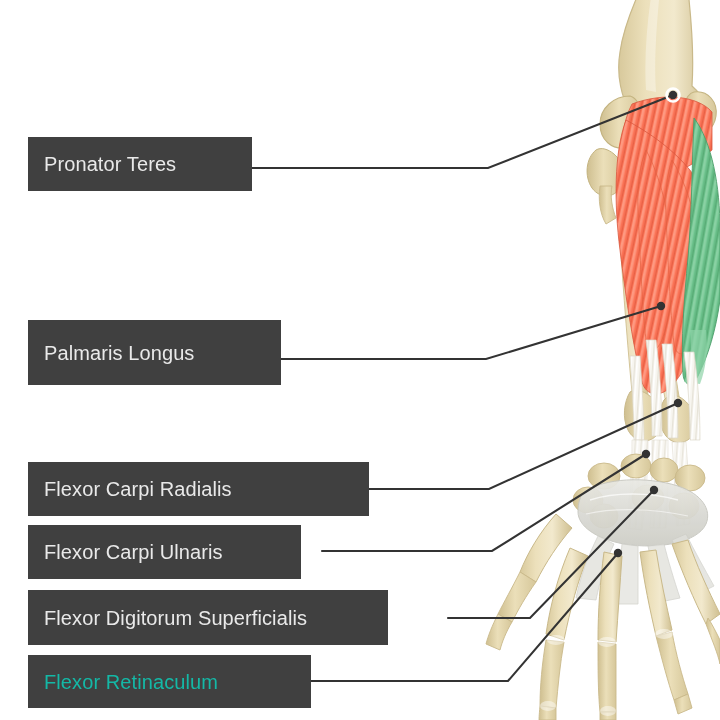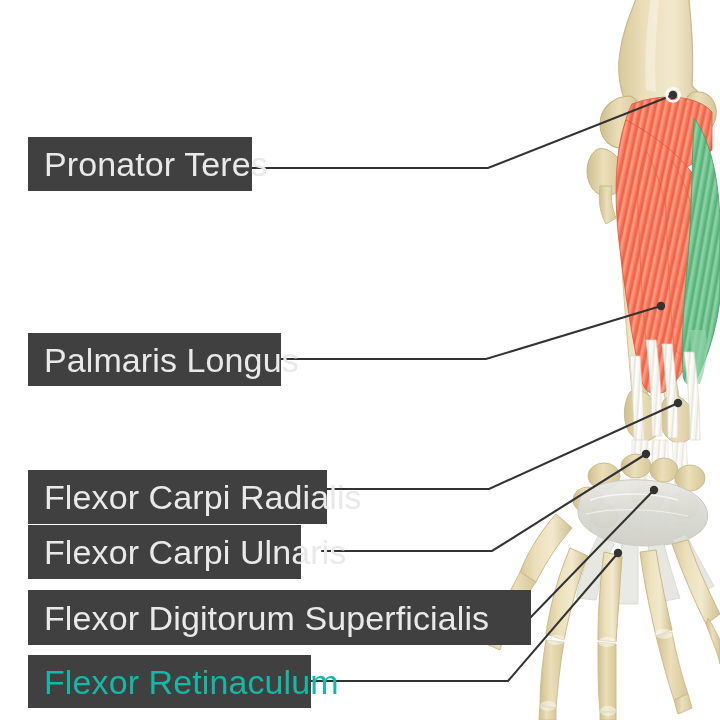--- a/index.html
+++ b/index.html
@@ -19,21 +19,21 @@
     color:#e8e8e8;
     display:flex;
     align-items:center;
     box-sizing:border-box;
     padding:0 16px;
     letter-spacing:.1px;
     white-space:nowrap;
     font-weight:400;
   }
   .label-text{
-    font-size:34px;
+    font-size:20px;
     line-height:1;
     color:#e9e9e9;
     text-align:center;
   }
 </style>
 </head>
 <body>
 
 <div id="stage">
 
@@ -255,30 +255,30 @@
         <circle cx="654" cy="490" r="4.2" fill="#333333"></circle>
         <circle cx="618" cy="553" r="6.5" fill="none" stroke="#ffffff" stroke-width="2.6" opacity="0"></circle>
         <circle cx="618" cy="553" r="4.2" fill="#333333"></circle>
       </g>
   </svg>
 
   <div id="label-layer">
       <div class="label-box" style="left: 28px; top: 137px; width: 224px; height: 54px; background: rgb(64, 64, 64);">
         <span class="label-text" style="color: rgb(233, 233, 233);">Pronator Teres</span>
       </div>
-      <div class="label-box" style="left: 28px; top: 333px; width: 253px; height: 53px; background: rgb(64, 64, 64);">
+      <div class="label-box" style="left: 28px; top: 320px; width: 253px; height: 65px; background: rgb(64, 64, 64);">
         <span class="label-text" style="color: rgb(233, 233, 233);">Palmaris Longus</span>
       </div>
-      <div class="label-box" style="left: 28px; top: 462px; width: 299px; height: 54px; background: rgb(64, 64, 64); margin-top: 8px;">
+      <div class="label-box" style="left: 28px; top: 462px; width: 341px; height: 54px; background: rgb(64, 64, 64);">
         <span class="label-text" style="color: rgb(233, 233, 233);">Flexor Carpi Radialis</span>
       </div>
       <div class="label-box" style="left: 28px; top: 525px; width: 273px; height: 54px; background: rgb(64, 64, 64);">
         <span class="label-text" style="color: rgb(233, 233, 233);">Flexor Carpi Ulnaris</span>
       </div>
-      <div class="label-box" style="left: 28px; top: 590px; width: 503px; height: 55px; background: rgb(64, 64, 64);">
+      <div class="label-box" style="left: 28px; top: 590px; width: 360px; height: 55px; background: rgb(64, 64, 64);">
         <span class="label-text" style="color: rgb(233, 233, 233);">Flexor Digitorum Superficialis</span>
       </div>
       <div class="label-box" style="left: 28px; top: 655px; width: 283px; height: 53px; background: rgb(64, 64, 64);">
         <span class="label-text" style="color: #14b8a6;">Flexor Retinaculum</span>
       </div>
     </div>
 
 </div>
 
 </body></html>

